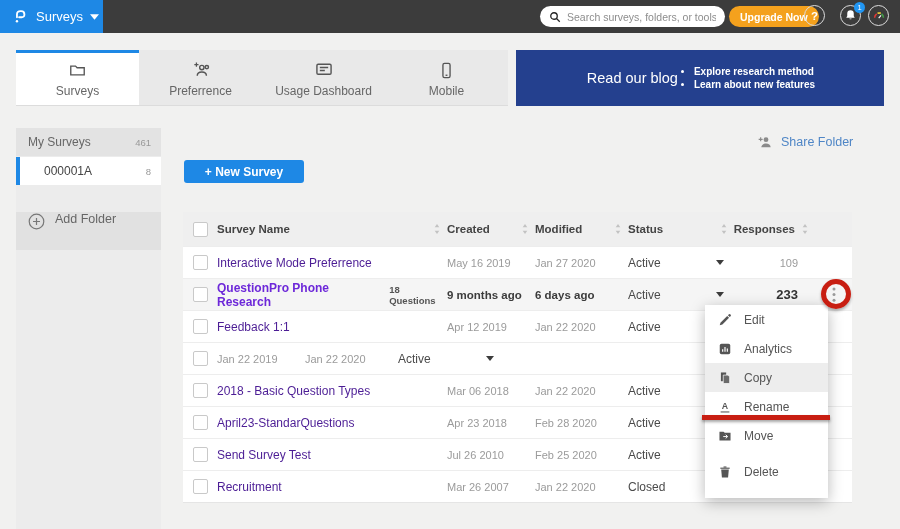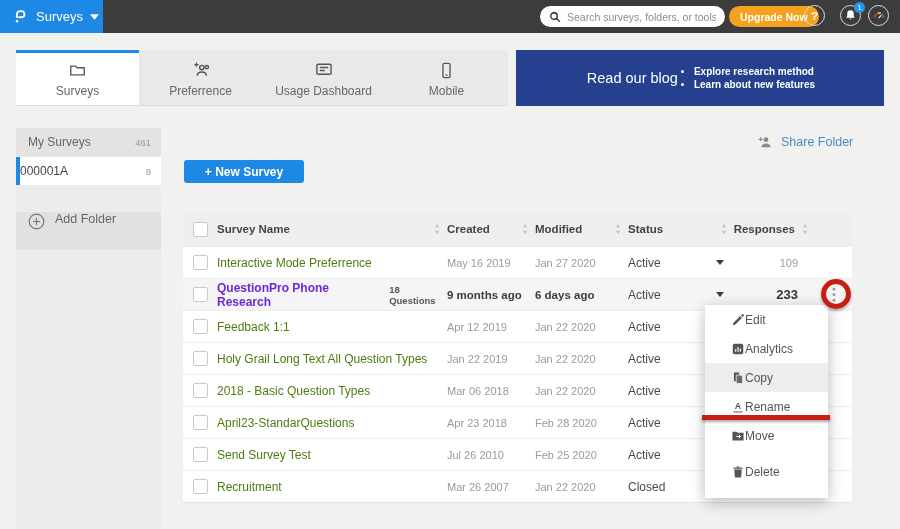--- a/index.html
+++ b/index.html
@@ -33,21 +33,21 @@
   .tab.active{background:#fff;border-top-color:var(--accent-blue)}
   .tab-label{font-size:12px;color:#666}
   .banner{position:absolute;left:516px;top:50px;width:368px;height:56px;background:var(--banner-navy);display:flex;align-items:center;cursor:pointer}
   .banner-title{flex:0 0 44%;text-align:right;color:#fff;font-size:14.5px}
   .banner-bullets{margin:0;padding-left:16px;list-style:disc;color:#fff}
   .banner-bullets li{font-size:10px;font-weight:bold;margin:2.5px 0}
 
   
   .sidebar{position:absolute;left:16px;top:128px;width:145px;height:401px;background:#ececec}
   .side-item{height:28px;display:flex;align-items:center;padding:0 10px 0 12px;font-size:12px;color:#666;background:#e3e3e3;margin-bottom:1px;cursor:pointer}
-  .side-item.selected{background:#fff;border-left:4px solid var(--accent-blue);padding-left:0;color:#444}
+  .side-item.selected{background:#fff;border-left:4px solid var(--accent-blue);padding-left:24px;color:#444}
   .count{margin-left:auto;font-size:9.5px;color:#999}
   .add-folder{position:absolute;left:0;top:84px;width:100%;height:38px;background:#e1e1e1;display:flex;align-items:flex-start;gap:9px;padding-left:11px;font-size:12.5px;color:#666;cursor:pointer}
 
   
   .share-folder{position:absolute;left:757px;top:134px;display:flex;align-items:center;gap:8px;cursor:pointer}
   .share-folder .lbl{color:#4f86c6;font-size:12.5px}
   .new-survey{position:absolute;left:184px;top:160px;width:120px;height:23px;background:var(--accent-blue);color:#fff;border:none;border-radius:3px;font-size:12px;font-weight:bold;font-family:inherit;cursor:pointer}
 
   
   .table{position:absolute;left:183px;top:212px;width:669px;background:#fff;border-bottom:1px solid #e5e5e5}
@@ -60,34 +60,34 @@
   .c-created{width:88px}
   .c-modified{width:93px}
   .c-status{width:88px}
   .c-caret{width:30px}
   .c-resp{width:70px;justify-content:flex-end;padding-right:18px}
   .hcell.c-resp{padding-right:8px}
   .c-act{width:36px;justify-content:center}
   .trow{height:32px;display:flex;align-items:center;border-top:1px solid #ededed;background:#fff}
   .trow.hl{background:#f5f5f5}
   .tcell{display:flex;align-items:center}
-  .name-link{font-size:12px;color:#4d7c0f;cursor:pointer}
+  .name-link{font-size:12px;color:#4c1d95;cursor:pointer}
   .trow.hl .name-link{font-weight:bold;color:#6d28d9}
   .qbadge{font-size:9.5px;font-weight:bold;color:#555;margin-left:8px}
   .tcell.c-created,.tcell.c-modified{font-size:11px;color:#9b9b9b}
   .trow.hl .tcell.c-created,.trow.hl .tcell.c-modified{color:#3c3c3c;font-weight:bold;font-size:11.5px}
   .tcell.c-status{font-size:12px;color:#4a4a4a}
   .tcell.c-resp{font-size:11px;color:#9b9b9b}
   .trow.hl .tcell.c-resp{color:#333;font-weight:bold;font-size:13px}
   .cbx{width:15px;height:15px;border:1.5px solid #c9c9c9;border-radius:2px;background:#fff;cursor:pointer;flex:none}
   .kebab{cursor:pointer;display:flex}
 
   
   .menu{position:absolute;left:705px;top:305px;width:123px;background:#fff;box-shadow:0 4px 14px rgba(0,0,0,.28);padding-bottom:12px;z-index:20}
-  .menu-item{height:29px;display:flex;align-items:center;padding-left:26px;font-size:12px;color:#555;cursor:pointer}
+  .menu-item{height:29px;display:flex;align-items:center;gap:12px;padding-left:13px;font-size:12px;color:#555;cursor:pointer}
   .menu-item.hl{background:#ededed}
   .menu-item.sep{margin-top:7px}
 
   
   .red-circle{position:absolute;left:821px;top:279px;width:30px;height:30px;border:5px solid var(--annotation-red);border-radius:50%;box-shadow:0 2px 3px rgba(0,0,0,.3);z-index:30}
   .red-bar{position:absolute;left:702px;top:415px;width:128px;height:5px;background:var(--annotation-red);box-shadow:0 2px 3px rgba(0,0,0,.35);z-index:30}
 </style>
 </head>
 <body>
 
@@ -341,23 +341,20 @@
             </svg>
           </span>
         </div>
         <div class="tcell c-resp"></div>
         <div class="tcell c-act"></div>
       </div>
       <div class="trow">
         <div class="tcell c-check">
           <span class="cbx"></span>
         </div>
-        <div class="tcell c-name">
-          <span class="name-link">Holy Grail Long Text All Question Types</span>
-        </div>
         <div class="tcell c-created">Jan 22 2019</div>
         <div class="tcell c-modified">Jan 22 2020</div>
         <div class="tcell c-status">Active</div>
         <div class="tcell c-caret">
           <span class="icon">
             <svg viewBox="0 0 10 6" width="8" height="5">
               <path d="M0 0h10L5 6z" fill="#3c3c3c"></path>
             </svg>
           </span>
         </div>

